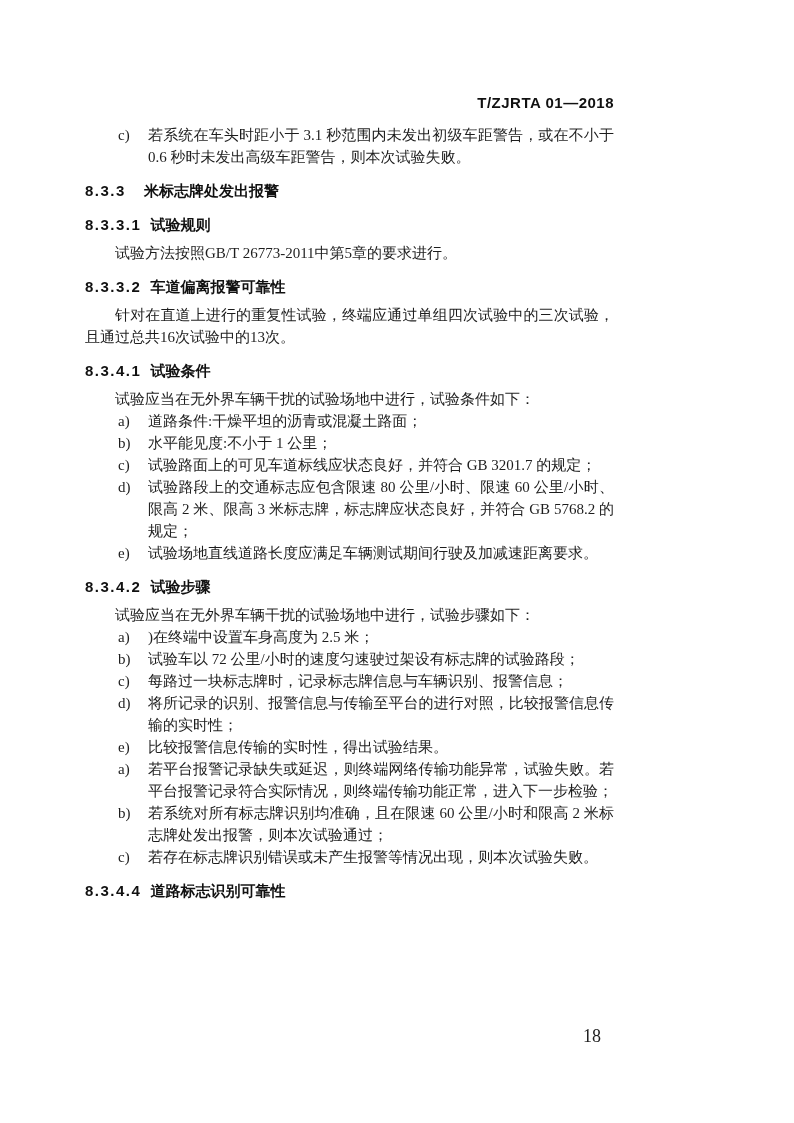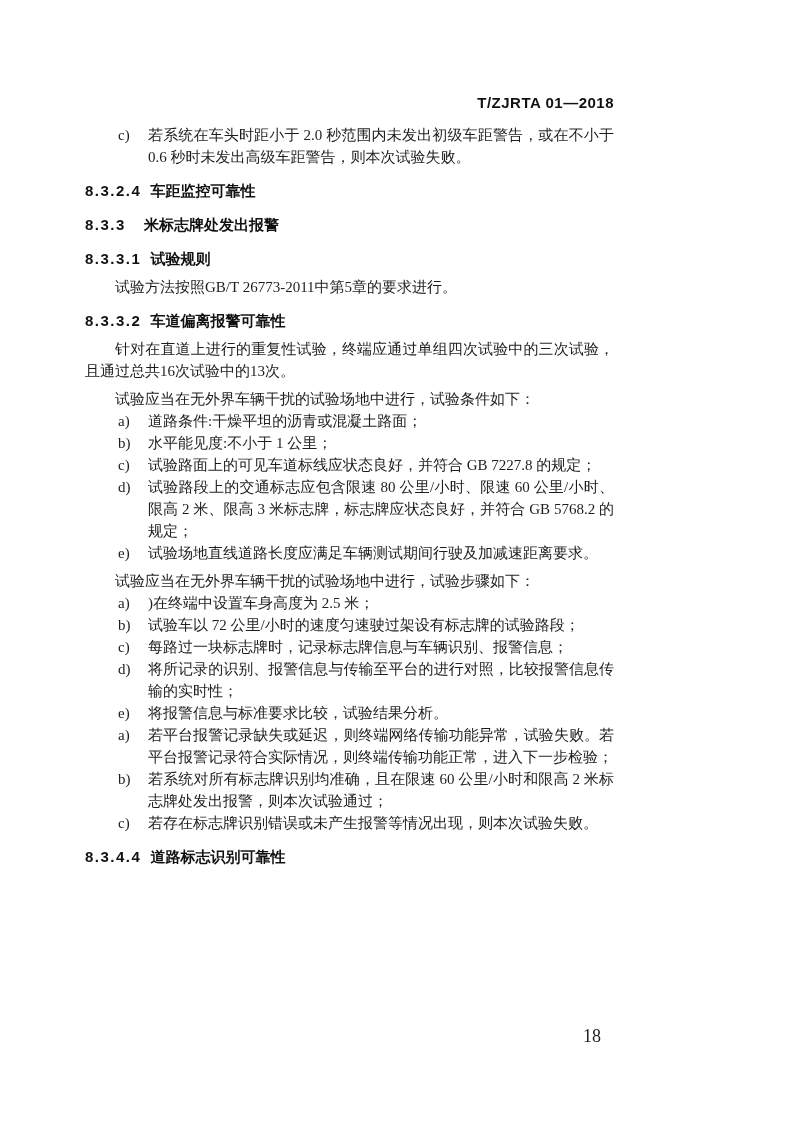--- a/index.html
+++ b/index.html
@@ -67,69 +67,70 @@
 </style>
 </head>
 <body>
 
 <div class="page">
   <div class="doc-code">T/ZJRTA 01—2018</div>
 
   <main class="doc-body">
       <div class="list-item">
         <span class="marker">c)</span>
-        <span class="li-text">若系统在车头时距小于 2.0 秒范围内未发出初级车距警告，或在不小于 0.6 秒时未发出高级车距警告，则本次试验失败。</span>
+        <span class="li-text">若系统在车头时距小于 3.1 秒范围内未发出初级车距警告，或在不小于 0.6 秒时未发出高级车距警告，则本次试验失败。</span>
       </div>
-      <div class="heading lvl4"><span class="h-num">8.3.2.4</span><span class="h-title">车距监控可靠性</span></div>
       <div class="heading lvl3"><span class="h-num">8.3.3</span><span class="h-title">米标志牌处发出报警</span></div>
       <div class="heading lvl4"><span class="h-num">8.3.3.1</span><span class="h-title">试验规则</span></div>
       <p class="para">试验方法按照GB/T 26773-2011中第5章的要求进行。</p>
       <div class="heading lvl4"><span class="h-num">8.3.3.2</span><span class="h-title">车道偏离报警可靠性</span></div>
       <p class="para">针对在直道上进行的重复性试验，终端应通过单组四次试验中的三次试验，且通过总共16次试验中的13次。</p>
+      <div class="heading lvl4"><span class="h-num">8.3.4.1</span><span class="h-title">试验条件</span></div>
       <p class="para">试验应当在无外界车辆干扰的试验场地中进行，试验条件如下：</p>
       <div class="list-item">
         <span class="marker">a)</span>
         <span class="li-text">道路条件:干燥平坦的沥青或混凝土路面；</span>
       </div>
       <div class="list-item">
         <span class="marker">b)</span>
         <span class="li-text">水平能见度:不小于 1 公里；</span>
       </div>
       <div class="list-item">
         <span class="marker">c)</span>
-        <span class="li-text">试验路面上的可见车道标线应状态良好，并符合 GB 7227.8 的规定；</span>
+        <span class="li-text">试验路面上的可见车道标线应状态良好，并符合 GB 3201.7 的规定；</span>
       </div>
       <div class="list-item">
         <span class="marker">d)</span>
         <span class="li-text">试验路段上的交通标志应包含限速 80 公里/小时、限速 60 公里/小时、限高 2 米、限高 3 米标志牌，标志牌应状态良好，并符合 GB 5768.2 的规定；</span>
       </div>
       <div class="list-item">
         <span class="marker">e)</span>
         <span class="li-text">试验场地直线道路长度应满足车辆测试期间行驶及加减速距离要求。</span>
       </div>
+      <div class="heading lvl4"><span class="h-num">8.3.4.2</span><span class="h-title">试验步骤</span></div>
       <p class="para">试验应当在无外界车辆干扰的试验场地中进行，试验步骤如下：</p>
       <div class="list-item">
         <span class="marker">a)</span>
         <span class="li-text">)在终端中设置车身高度为 2.5 米；</span>
       </div>
       <div class="list-item">
         <span class="marker">b)</span>
         <span class="li-text">试验车以 72 公里/小时的速度匀速驶过架设有标志牌的试验路段；</span>
       </div>
       <div class="list-item">
         <span class="marker">c)</span>
         <span class="li-text">每路过一块标志牌时，记录标志牌信息与车辆识别、报警信息；</span>
       </div>
       <div class="list-item">
         <span class="marker">d)</span>
         <span class="li-text">将所记录的识别、报警信息与传输至平台的进行对照，比较报警信息传输的实时性；</span>
       </div>
       <div class="list-item">
         <span class="marker">e)</span>
-        <span class="li-text">将报警信息与标准要求比较，试验结果分析。</span>
+        <span class="li-text">比较报警信息传输的实时性，得出试验结果。</span>
       </div>
       <div class="list-item">
         <span class="marker">a)</span>
         <span class="li-text">若平台报警记录缺失或延迟，则终端网络传输功能异常，试验失败。若平台报警记录符合实际情况，则终端传输功能正常，进入下一步检验；</span>
       </div>
       <div class="list-item">
         <span class="marker">b)</span>
         <span class="li-text">若系统对所有标志牌识别均准确，且在限速 60 公里/小时和限高 2 米标志牌处发出报警，则本次试验通过；</span>
       </div>
       <div class="list-item">

